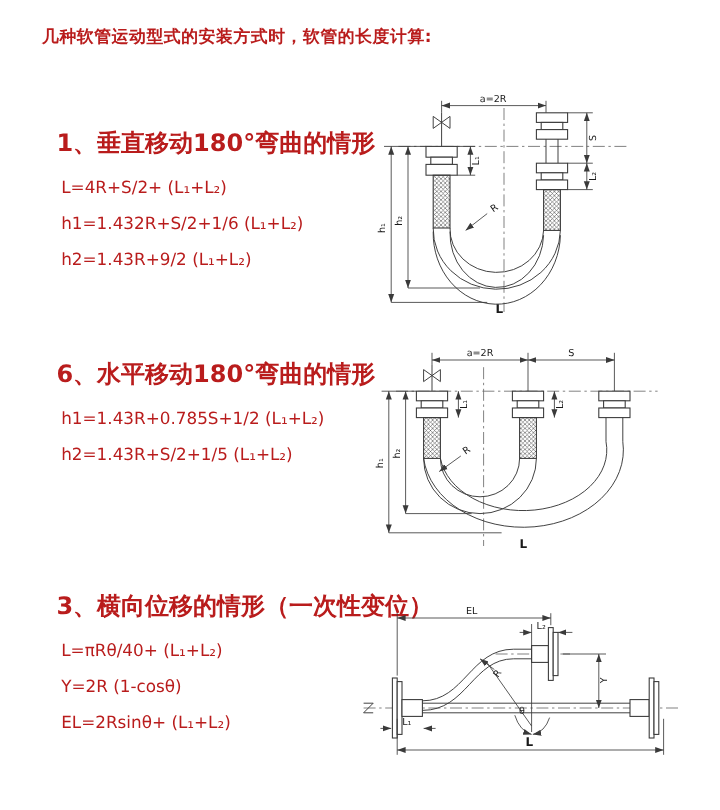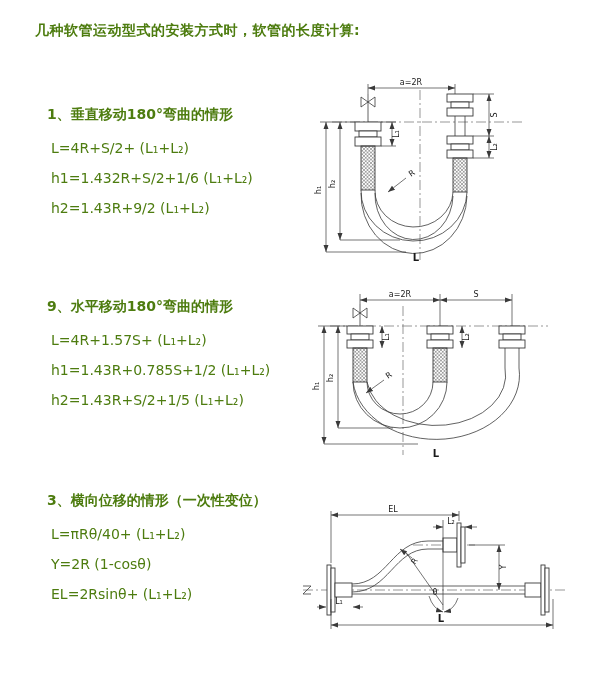--- a/index.html
+++ b/index.html
@@ -1,23 +1,23 @@
 <!DOCTYPE html>
 <html><head>
 <meta charset="utf-8">
 <style>
   html,body{margin:0;padding:0;background:#fff;}
   .page{position:relative;width:600px;height:675px;background:#ffffff;overflow:hidden;
-        font-family:"DejaVu Sans","Liberation Sans",sans-serif;color:#4d7c0f;}
+        font-family:"DejaVu Sans","Liberation Sans",sans-serif;color:#b91c1c;}
   .title{position:absolute;left:35px;top:22px;font-size:14px;font-weight:bold;letter-spacing:.5px;white-space:nowrap;}
   .sec{position:absolute;left:47px;}
   #sec1{top:106px}
   #sec2{top:298px}
   #sec3{top:492px}
-  .sec-heading{font-size:14px;font-weight:bold;white-space:nowrap;margin-bottom:9px;}
+  .sec-heading{font-size:20px;font-weight:bold;white-space:nowrap;margin-bottom:9px;}
   .formula{font-size:14px;line-height:30px;margin-left:4px;white-space:nowrap;}
   svg.diag{position:absolute;}
   #d1{left:308px;top:72px;}
   #d2{left:308px;top:280px;}
   #d3{left:293px;top:503px;}
   svg text{font-family:"DejaVu Sans",sans-serif;fill:#1a1a1a;}
   .ln{stroke:#3a3a3a;stroke-width:.8;fill:none;}
   .cl{stroke:#6a6a6a;stroke-width:.7;fill:none;stroke-dasharray:10 3 2 3;}
   .fit{fill:#ffffff;stroke:#3a3a3a;stroke-width:.9;}
   .dim{stroke:#3a3a3a;stroke-width:.7;fill:none;}
@@ -32,22 +32,21 @@
   <div class="title">几种软管运动型式的安装方式时，软管的长度计算:</div>
 
   <section class="sec" id="sec1">
     <div class="sec-heading">1、垂直移动180°弯曲的情形</div>
     <div class="formula">L=4R+S/2+ (L₁+L₂)</div>
     <div class="formula">h1=1.432R+S/2+1/6 (L₁+L₂)</div>
     <div class="formula">h2=1.43R+9/2 (L₁+L₂)</div>
   </section>
 
   <section class="sec" id="sec2">
-    <div class="sec-heading">9、水平移动180°弯曲的情形</div>
-    <div class="formula">L=4R+1.57S+ (L₁+L₂)</div>
+    <div class="sec-heading">6、水平移动180°弯曲的情形</div>
     <div class="formula">h1=1.43R+0.785S+1/2 (L₁+L₂)</div>
     <div class="formula">h2=1.43R+S/2+1/5 (L₁+L₂)</div>
   </section>
 
   <section class="sec" id="sec3">
     <div class="sec-heading">3、横向位移的情形（一次性变位）</div>
     <div class="formula">L=πRθ/40+ (L₁+L₂)</div>
     <div class="formula">Y=2R (1-cosθ)</div>
     <div class="formula">EL=2Rsinθ+ (L₁+L₂)</div>
   </section>

